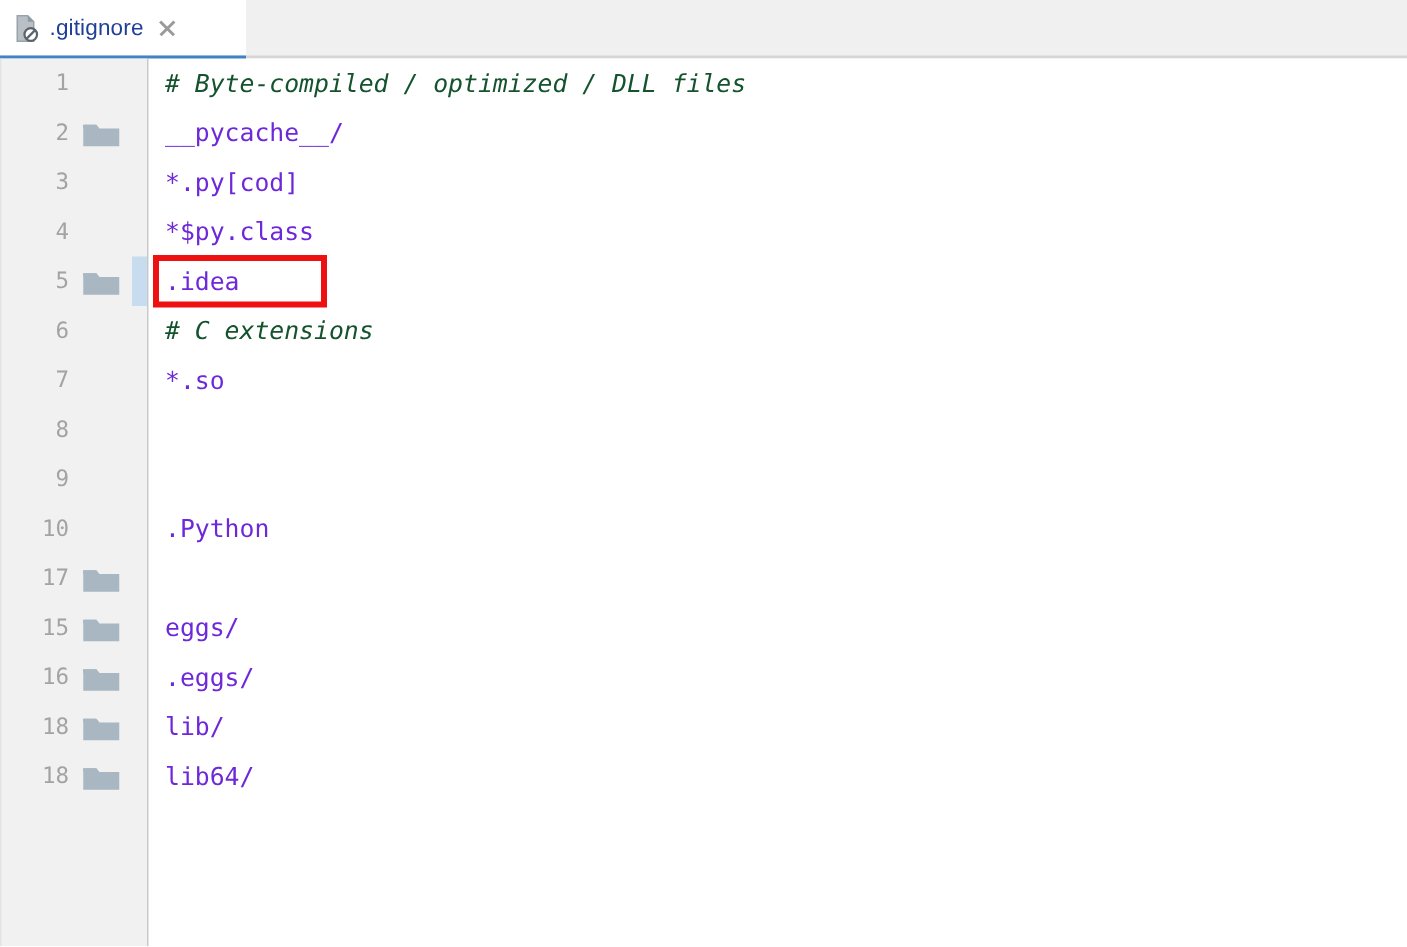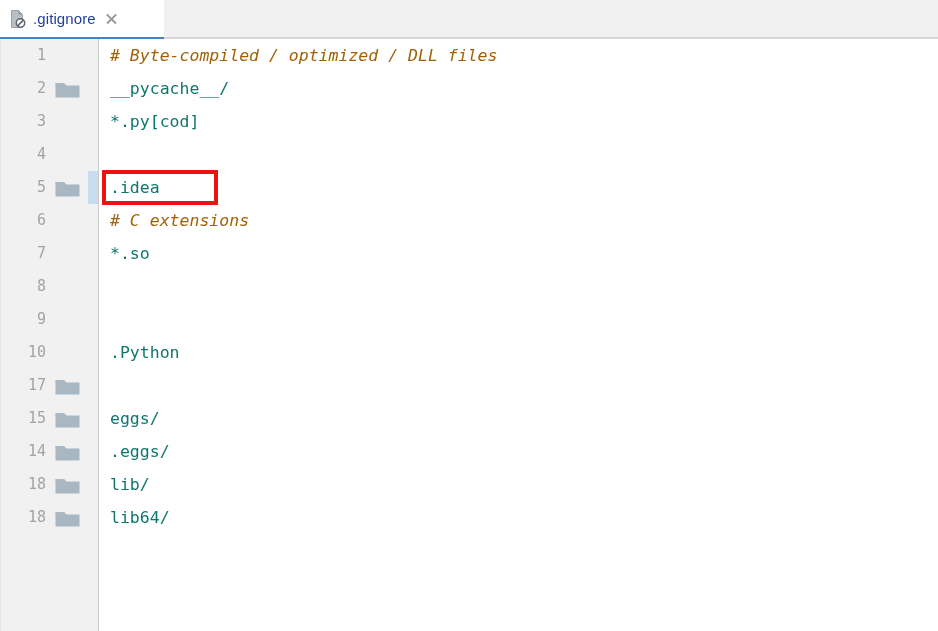--- a/index.html
+++ b/index.html
@@ -156,25 +156,25 @@
     height: 17px;
   }
   .code {
     position: absolute;
     left: 110px;
     top: 0;
     height: 33px;
     line-height: 33px;
     font-family: "DejaVu Sans Mono", monospace;
     font-size: 16.5px;
-    color: #0f766e;
+    color: #6d28d9;
     white-space: pre;
   }
   .code.comment {
-    color: #a16207;
+    color: #14532d;
     font-style: italic;
     text-align: center;
   }
 
   
   .gutter-strip {
     position: absolute;
     left: 88px;
     width: 10px;
     height: 33px;
@@ -230,20 +230,21 @@
               <path d="M0.5 2.2 H9.2 L11.2 4.6 H0.5 Z" fill="#a9b7c2"></path>
             </svg></span>
           <div class="code">__pycache__/</div>
         </div>
         <div class="line">
           <div class="ln">3</div>
           <div class="code">*.py[cod]</div>
         </div>
         <div class="line">
           <div class="ln">4</div>
+          <div class="code">*$py.class</div>
         </div>
         <div class="line">
           <div class="ln">5</div>
           <span class="foldericon"><svg width="25" height="17" viewBox="0 0 25 17" xmlns="http://www.w3.org/2000/svg">
               <path d="M0.5 2.2 H9.2 L11.2 4.6 H24.5 V16.5 H0.5 Z" fill="#a9b7c2"></path>
               <path d="M0.5 2.2 H9.2 L11.2 4.6 H0.5 Z" fill="#a9b7c2"></path>
             </svg></span>
           <div class="code">.idea</div>
         </div>
         <div class="line">
@@ -274,21 +275,21 @@
         </div>
         <div class="line">
           <div class="ln">15</div>
           <span class="foldericon"><svg width="25" height="17" viewBox="0 0 25 17" xmlns="http://www.w3.org/2000/svg">
               <path d="M0.5 2.2 H9.2 L11.2 4.6 H24.5 V16.5 H0.5 Z" fill="#a9b7c2"></path>
               <path d="M0.5 2.2 H9.2 L11.2 4.6 H0.5 Z" fill="#a9b7c2"></path>
             </svg></span>
           <div class="code">eggs/</div>
         </div>
         <div class="line">
-          <div class="ln">14</div>
+          <div class="ln">16</div>
           <span class="foldericon"><svg width="25" height="17" viewBox="0 0 25 17" xmlns="http://www.w3.org/2000/svg">
               <path d="M0.5 2.2 H9.2 L11.2 4.6 H24.5 V16.5 H0.5 Z" fill="#a9b7c2"></path>
               <path d="M0.5 2.2 H9.2 L11.2 4.6 H0.5 Z" fill="#a9b7c2"></path>
             </svg></span>
           <div class="code">.eggs/</div>
         </div>
         <div class="line">
           <div class="ln">18</div>
           <span class="foldericon"><svg width="25" height="17" viewBox="0 0 25 17" xmlns="http://www.w3.org/2000/svg">
               <path d="M0.5 2.2 H9.2 L11.2 4.6 H24.5 V16.5 H0.5 Z" fill="#a9b7c2"></path>

